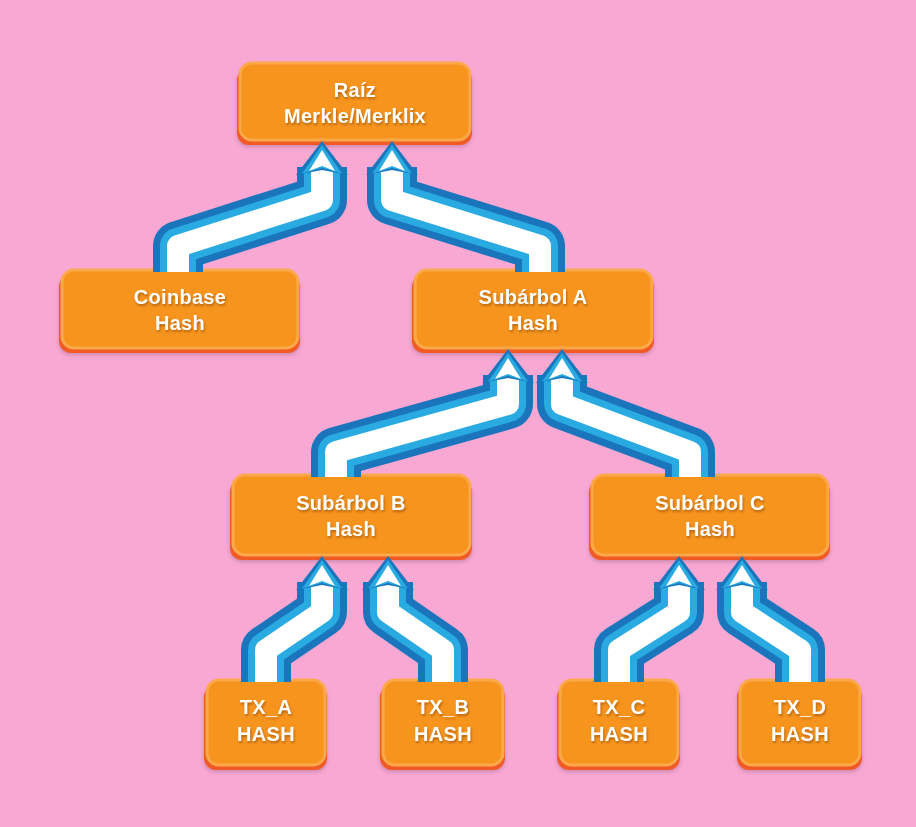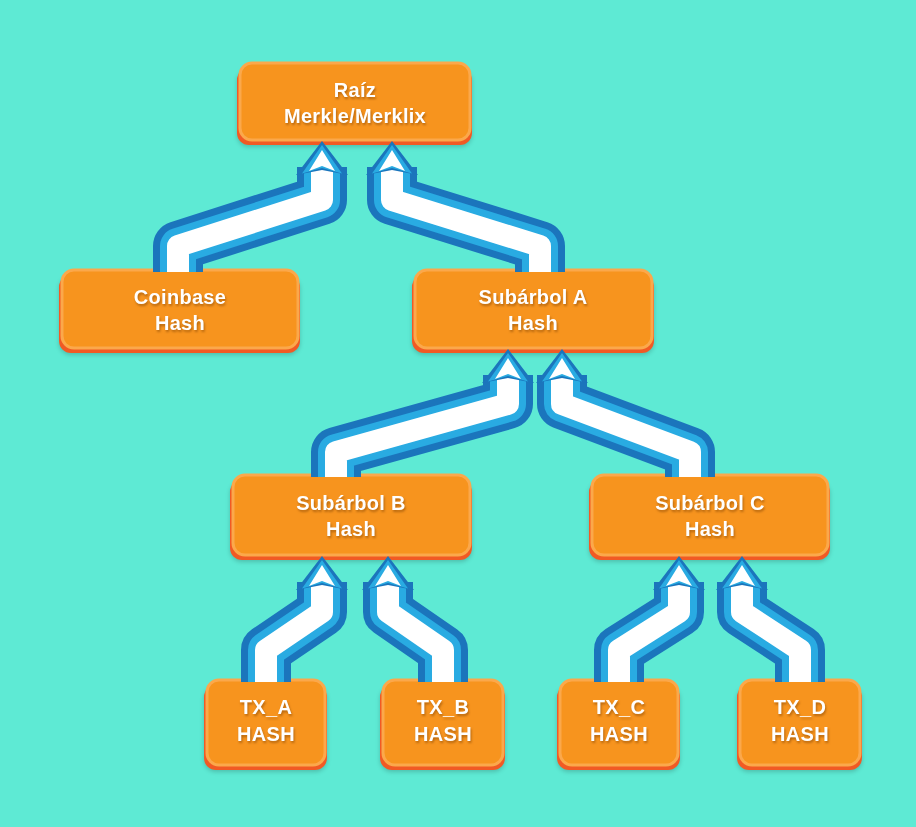--- a/index.html
+++ b/index.html
@@ -1,16 +1,16 @@
 <!DOCTYPE html>
 <html style="--node-fill: #F7941E; --node-highlight: #FBA84B; --node-shadow: #F15A24; --arrow-outline: #1B75BC; --arrow-inner: #29ABE2; --arrow-core: #FFFFFF; --label-color: #FFFFFF;"><head>
 <meta charset="utf-8">
 <style>
   html,body{margin:0;padding:0;background:#ffffff;}
-  .stage{position:relative;width:916px;height:827px;background:#5eead4;overflow:hidden;}
+  .stage{position:relative;width:916px;height:827px;background:#f9a8d4;overflow:hidden;}
   svg{display:block;}
   .node-shadow{fill:var(--node-shadow,#F15A24);filter:drop-shadow(0 2px 2px rgba(0,0,0,.18));}
   .node-box{fill:var(--node-fill,#F7941E);stroke:var(--node-highlight,#FBA84B);stroke-width:3;}
   .node-label{
     font-family:"Liberation Sans", sans-serif;
     font-weight:bold;
     fill:var(--label-color,#ffffff);
     text-anchor:middle;
     font-size:20px;
     letter-spacing:.3px;

